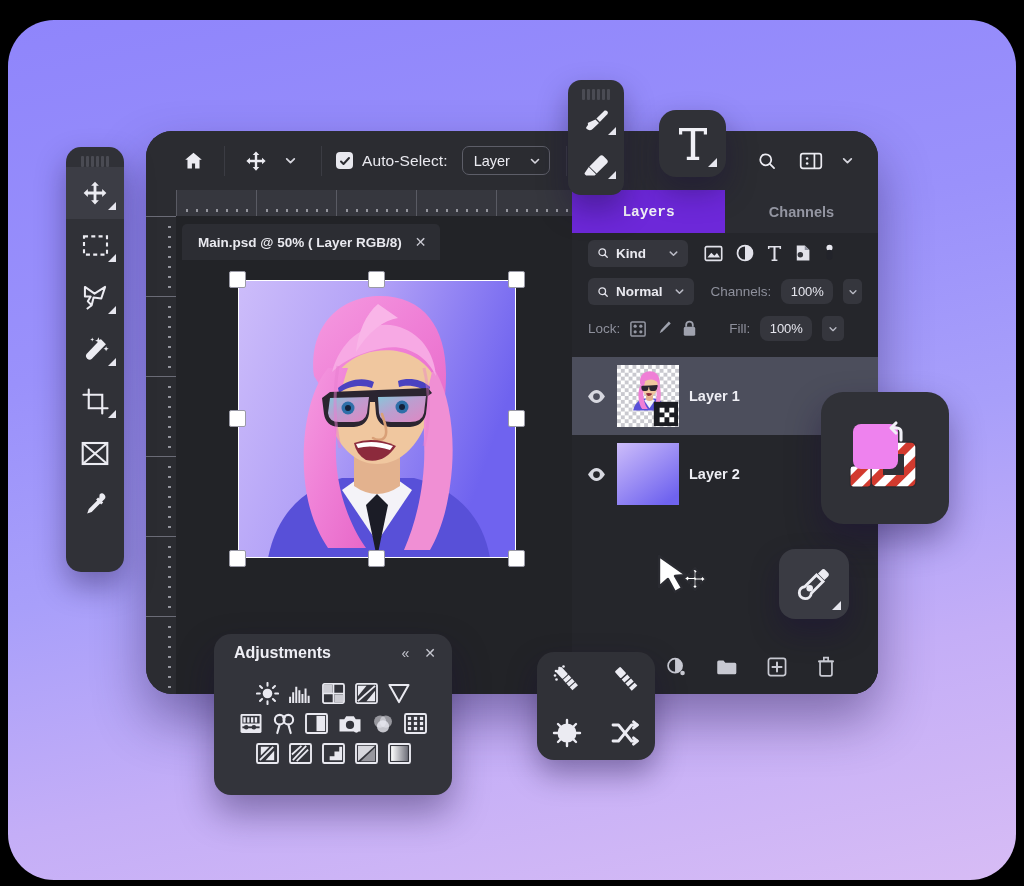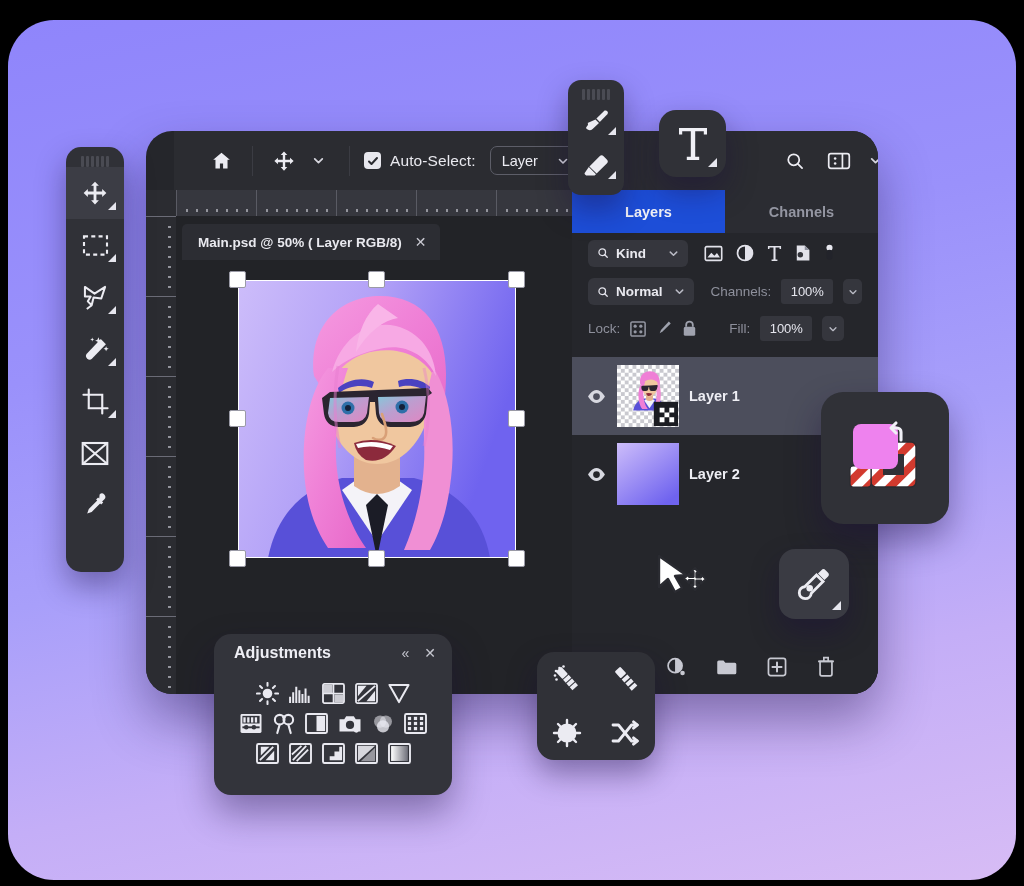--- a/index.html
+++ b/index.html
@@ -31,21 +31,20 @@
     background: #25262b;
     box-shadow: 0 26px 52px rgba(30,16,70,.42);
     overflow: hidden;
   }
   #topbar {
     position: absolute; left: 0; top: 0;
     width: 100%; height: 59px;
     background: #2b2c31;
     display: flex; align-items: center;
     padding-left: 30px;
-    margin-left: 28px;
   }
   .tb-item { display: flex; align-items: center; height: 100%; }
   .tb-sep {
     width: 1px; height: 30px; background: #3b3c43; margin: 0 14px;
   }
   .icon-btn {
     width: 34px; height: 34px;
     display: flex; align-items: center; justify-content: center;
     border-radius: 7px;
   }
@@ -127,32 +126,32 @@
   #layers-panel {
     position: absolute; right: 0; top: 59px;
     width: 306px; bottom: 0;
     background: #25262b;
   }
   #lp-tabs { display: flex; height: 43px; }
   .lp-tab {
     flex: 1; display: flex; align-items: center; justify-content: center;
     font-size: 14.5px; font-weight: bold;
   }
-  .lp-tab.active { color: #f1f1f6; background: #1d4ed8; }
+  .lp-tab.active { color: #f1f1f6; background: #6d28d9; font-family: Liberation Mono, monospace; }
   .lp-tab.inactive { color: #9496a2; background: #2b2c32; }
   .lp-row { display: flex; align-items: center; padding: 0 16px; height: 37px; gap: 10px; }
   .pill {
     height: 27px; border-radius: 6px; background: #35363d;
     display: flex; align-items: center; gap: 7px; padding: 0 9px;
     color: #eaeaf0; font-size: 13.5px; font-weight: bold;
   }
   .pill .cv { margin-left: auto; }
   .lp-label { color: #8e909c; font-size: 13.5px; }
   .numbox {
-    height: 25px; min-width: 52px; border-radius: 3px; background: #35363d;
+    height: 25px; min-width: 52px; border-radius: 8px; background: #35363d;
     color: #e6e6ee; font-size: 13px; display: flex; align-items: center; justify-content: center;
   }
   .numcv {
     height: 25px; width: 22px; border-radius: 5px; background: #35363d;
     display: flex; align-items: center; justify-content: center;
   }
   #layer-list { position: absolute; left: 0; right: 0; top: 167px; }
   .layer-row {
     display: flex; align-items: center; height: 78px; padding: 0 0 0 14px; gap: 10px;
   }

